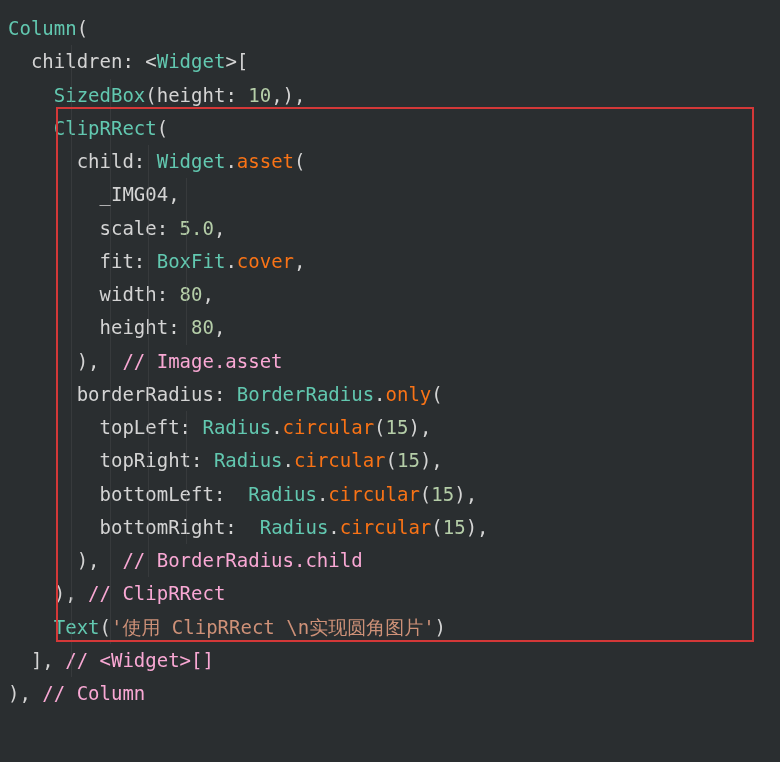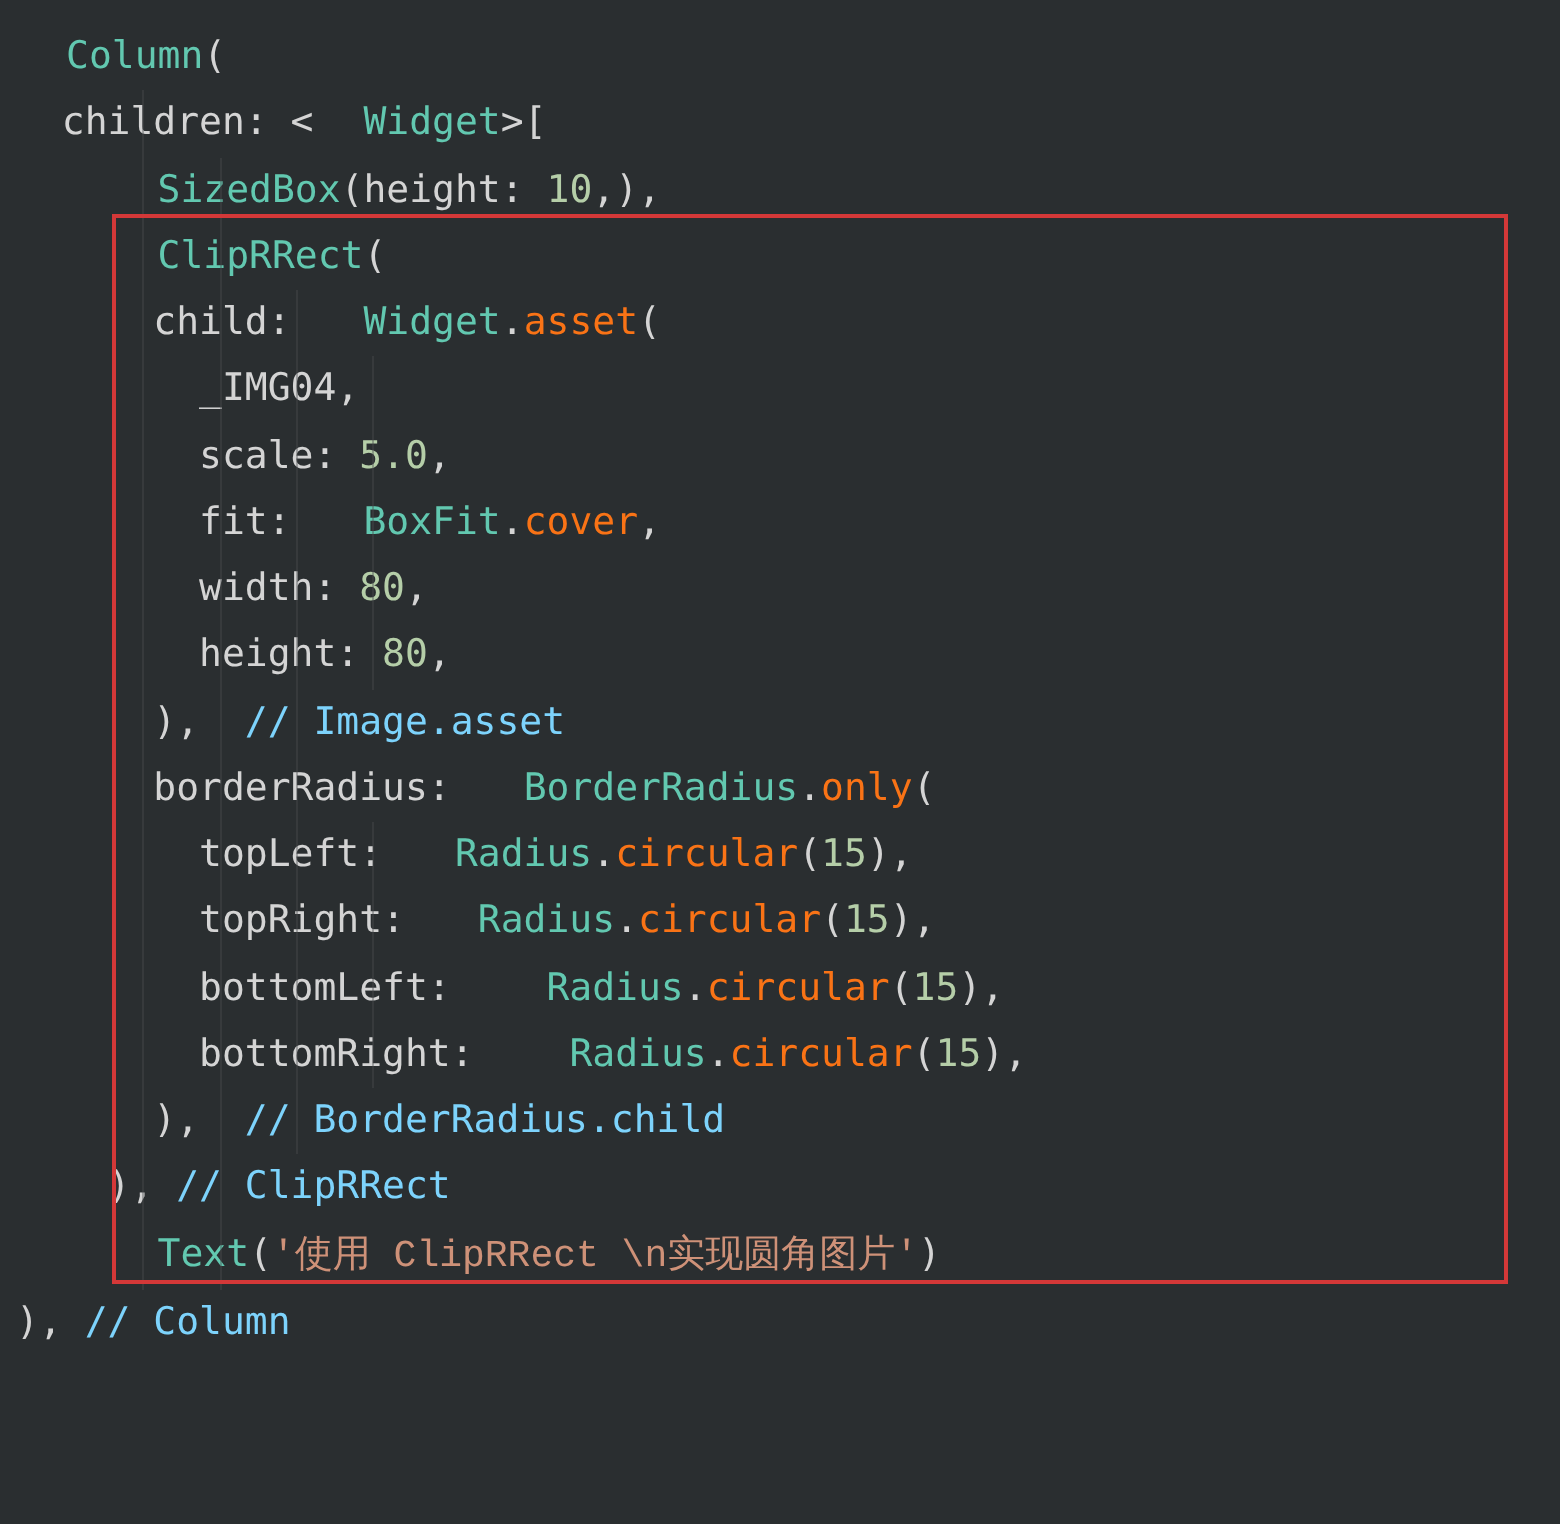--- a/index.html
+++ b/index.html
@@ -37,24 +37,24 @@
     .i4 { left: 178px; }
     .red-box {
       position: absolute;
       border: 2px solid #d43838;
       left: 56px;
       top: 107px;
       width: 698px;
       height: 535px;
       pointer-events: none;
     }
-    .type { color: #62c8b0; margin-left: 25px; }
-    .string { color: #ce9178; font-family: Liberation Mono, monospace; }
+    .type { color: #62c8b0; }
+    .string { color: #ce9178; }
     .number { color: #b5cea8; }
-    .comment { color: #7dd3fc; text-align: right; }
+    .comment { color: #f9a8d4; text-align: right; }
     .param { color: #d4d4d4; }
     .prop { color: #d4d4d4; }
     .punct { color: #d4d4d4; }
     .method { color: #f97316; }
     .dot { color: #d4d4d4; }
     code {
       display: block;
     }
   </style>
 </head>
@@ -73,16 +73,17 @@
 <div class="line"><span class="indent-guide i1"></span><span class="indent-guide i2"></span><span class="indent-guide i3"></span><span class="indent-guide i4"></span>        <span class="param">height</span><span class="punct">: </span><span class="number">80</span><span class="punct">,</span></div>
 <div class="line"><span class="indent-guide i1"></span><span class="indent-guide i2"></span><span class="indent-guide i3"></span>      <span class="punct">),  </span><span class="comment">// Image.asset</span></div>
 <div class="line"><span class="indent-guide i1"></span><span class="indent-guide i2"></span><span class="indent-guide i3"></span>      <span class="param">borderRadius</span><span class="punct">: </span><span class="type">BorderRadius</span><span class="dot">.</span><span class="method">only</span><span class="punct">(</span></div>
 <div class="line"><span class="indent-guide i1"></span><span class="indent-guide i2"></span><span class="indent-guide i3"></span><span class="indent-guide i4"></span>        <span class="param">topLeft</span><span class="punct">: </span><span class="type">Radius</span><span class="dot">.</span><span class="method">circular</span><span class="punct">(</span><span class="number">15</span><span class="punct">),</span></div>
 <div class="line"><span class="indent-guide i1"></span><span class="indent-guide i2"></span><span class="indent-guide i3"></span><span class="indent-guide i4"></span>        <span class="param">topRight</span><span class="punct">: </span><span class="type">Radius</span><span class="dot">.</span><span class="method">circular</span><span class="punct">(</span><span class="number">15</span><span class="punct">),</span></div>
 <div class="line"><span class="indent-guide i1"></span><span class="indent-guide i2"></span><span class="indent-guide i3"></span><span class="indent-guide i4"></span>        <span class="param">bottomLeft</span><span class="punct">:  </span><span class="type">Radius</span><span class="dot">.</span><span class="method">circular</span><span class="punct">(</span><span class="number">15</span><span class="punct">),</span></div>
 <div class="line"><span class="indent-guide i1"></span><span class="indent-guide i2"></span><span class="indent-guide i3"></span><span class="indent-guide i4"></span>        <span class="param">bottomRight</span><span class="punct">:  </span><span class="type">Radius</span><span class="dot">.</span><span class="method">circular</span><span class="punct">(</span><span class="number">15</span><span class="punct">),</span></div>
 <div class="line"><span class="indent-guide i1"></span><span class="indent-guide i2"></span><span class="indent-guide i3"></span>      <span class="punct">),  </span><span class="comment">// BorderRadius.child</span></div>
 <div class="line"><span class="indent-guide i1"></span><span class="indent-guide i2"></span>    <span class="punct">), </span><span class="comment">// ClipRRect</span></div>
 <div class="line"><span class="indent-guide i1"></span><span class="indent-guide i2"></span>    <span class="type">Text</span><span class="punct">(</span><span class="string">'使用 ClipRRect \n实现圆角图片'</span><span class="punct">)</span></div>
+<div class="line"><span class="indent-guide i1"></span>  <span class="punct">], </span><span class="comment">// &lt;Widget&gt;[]</span></div>
 <div class="line"><span class="punct">), </span><span class="comment">// Column</span></div>
 </code>
 
 <div class="red-box"></div>
 
 </body></html>

